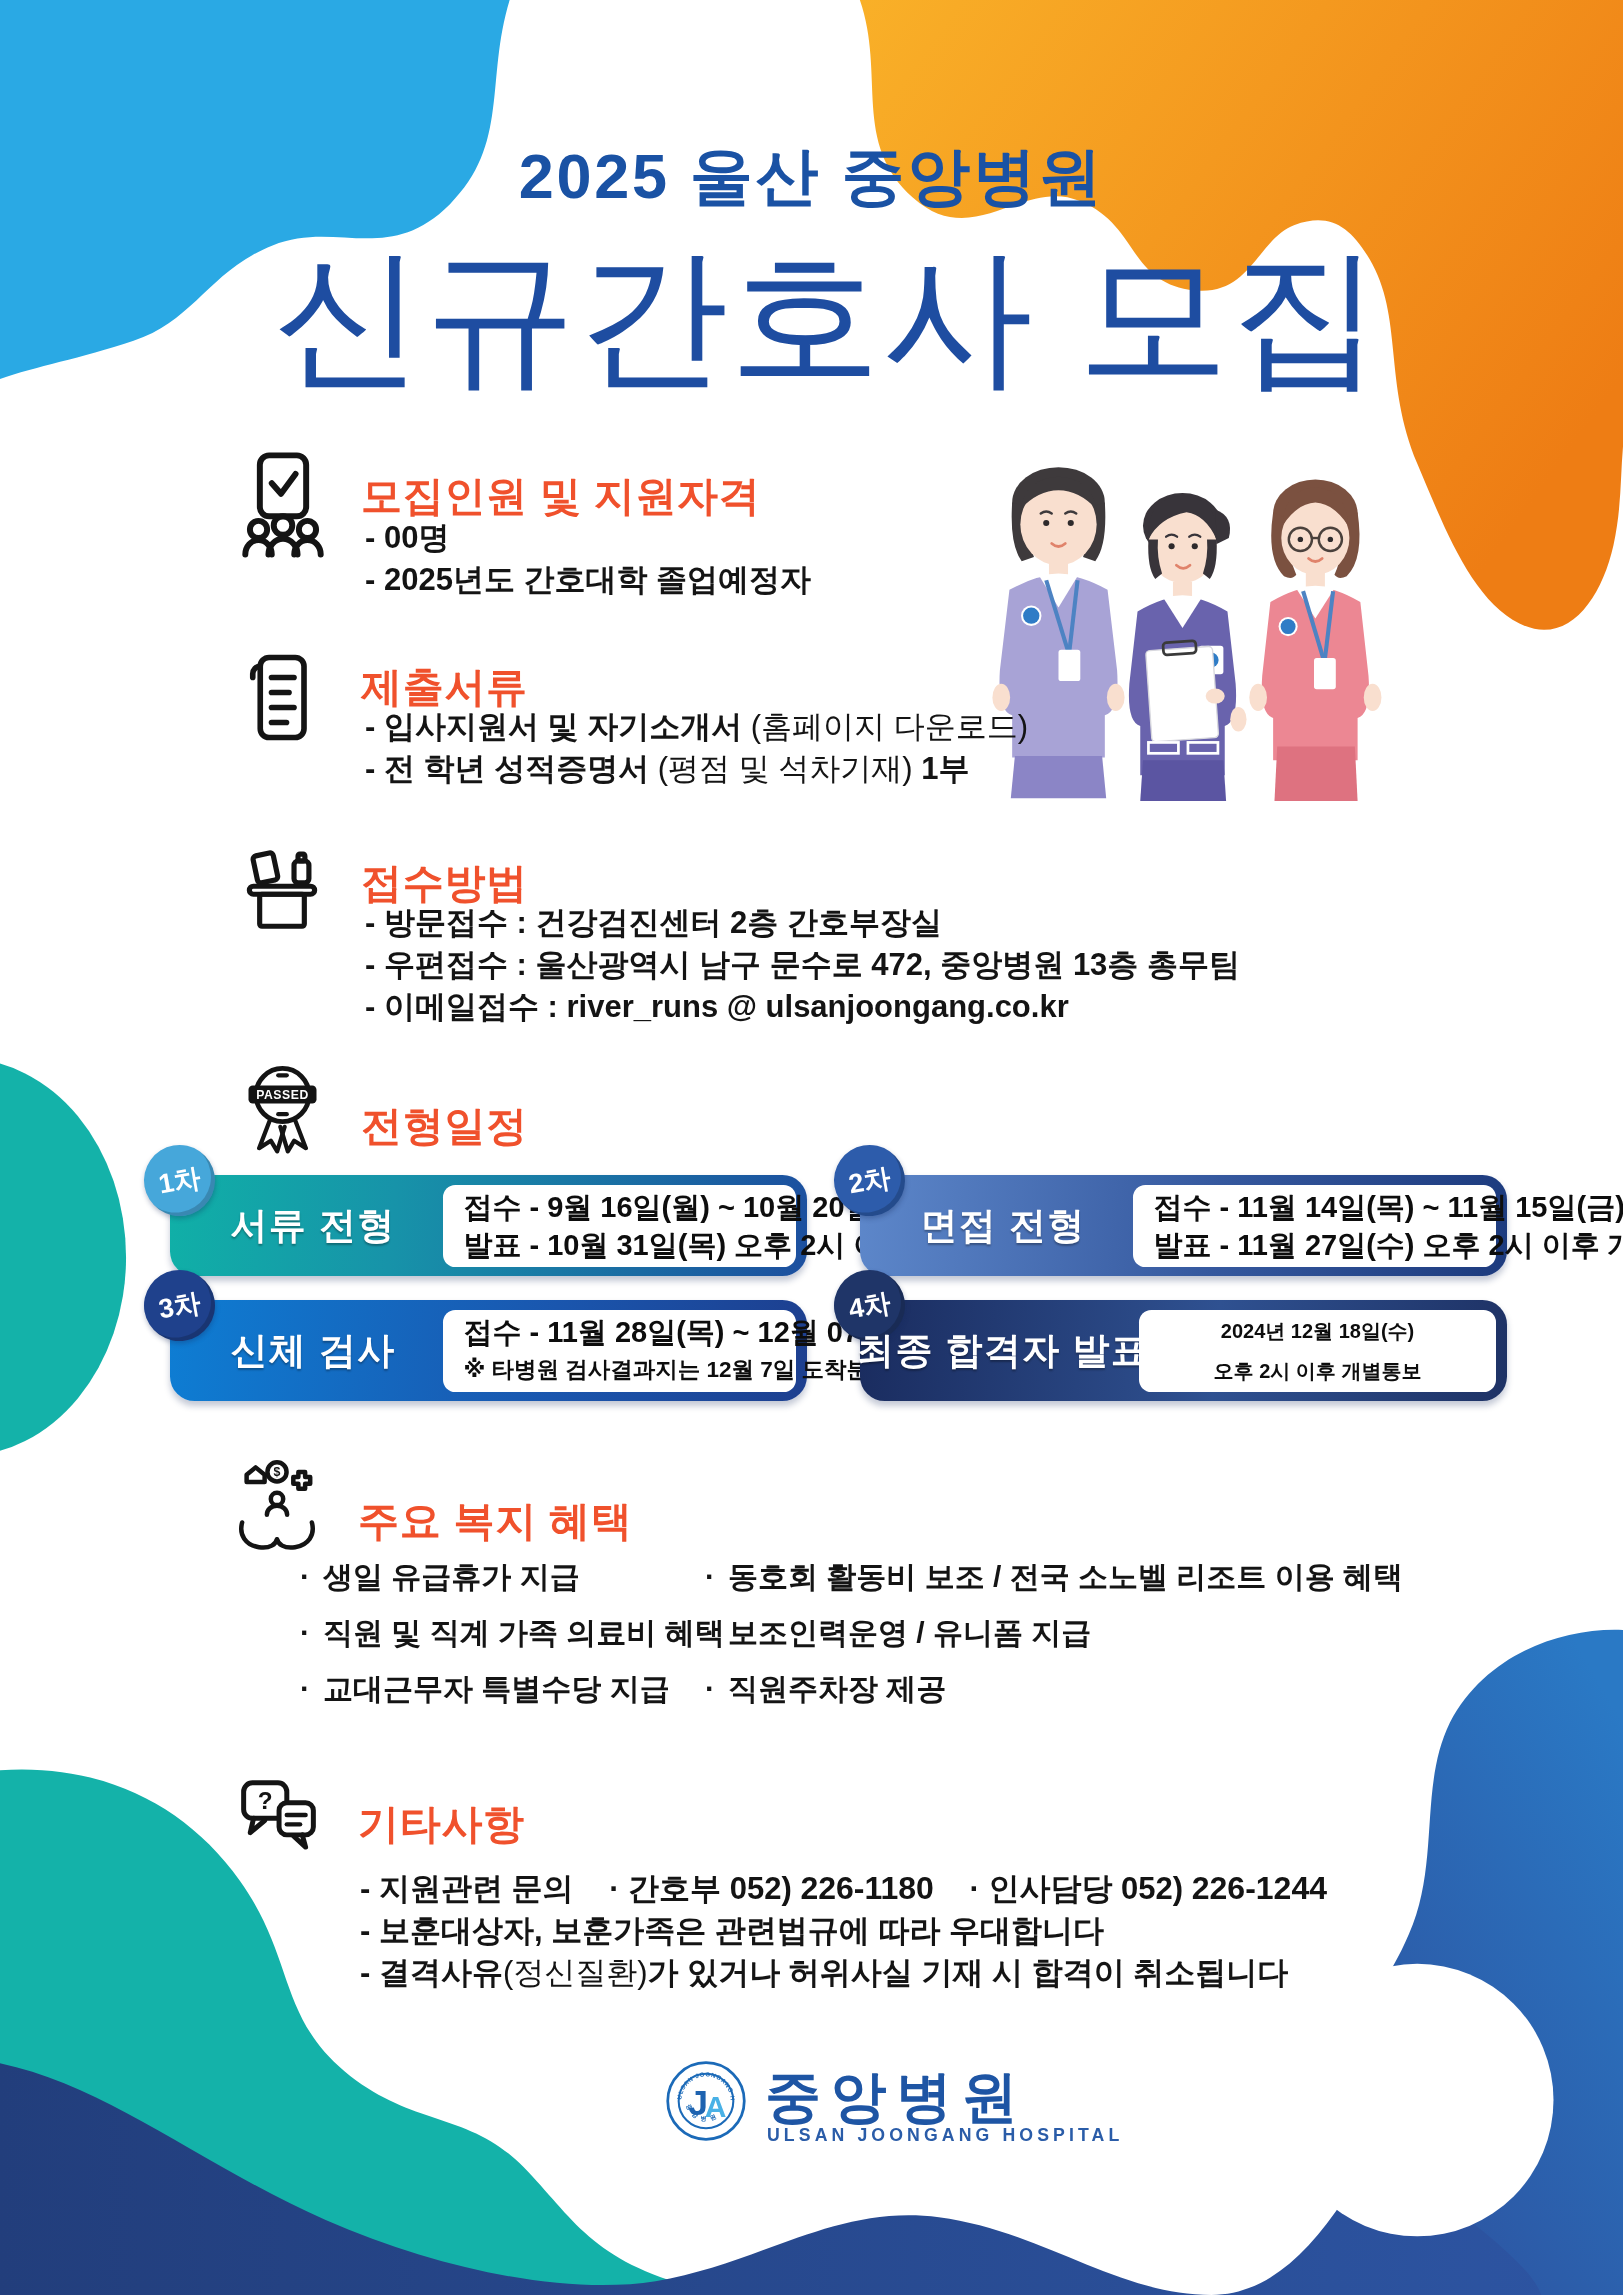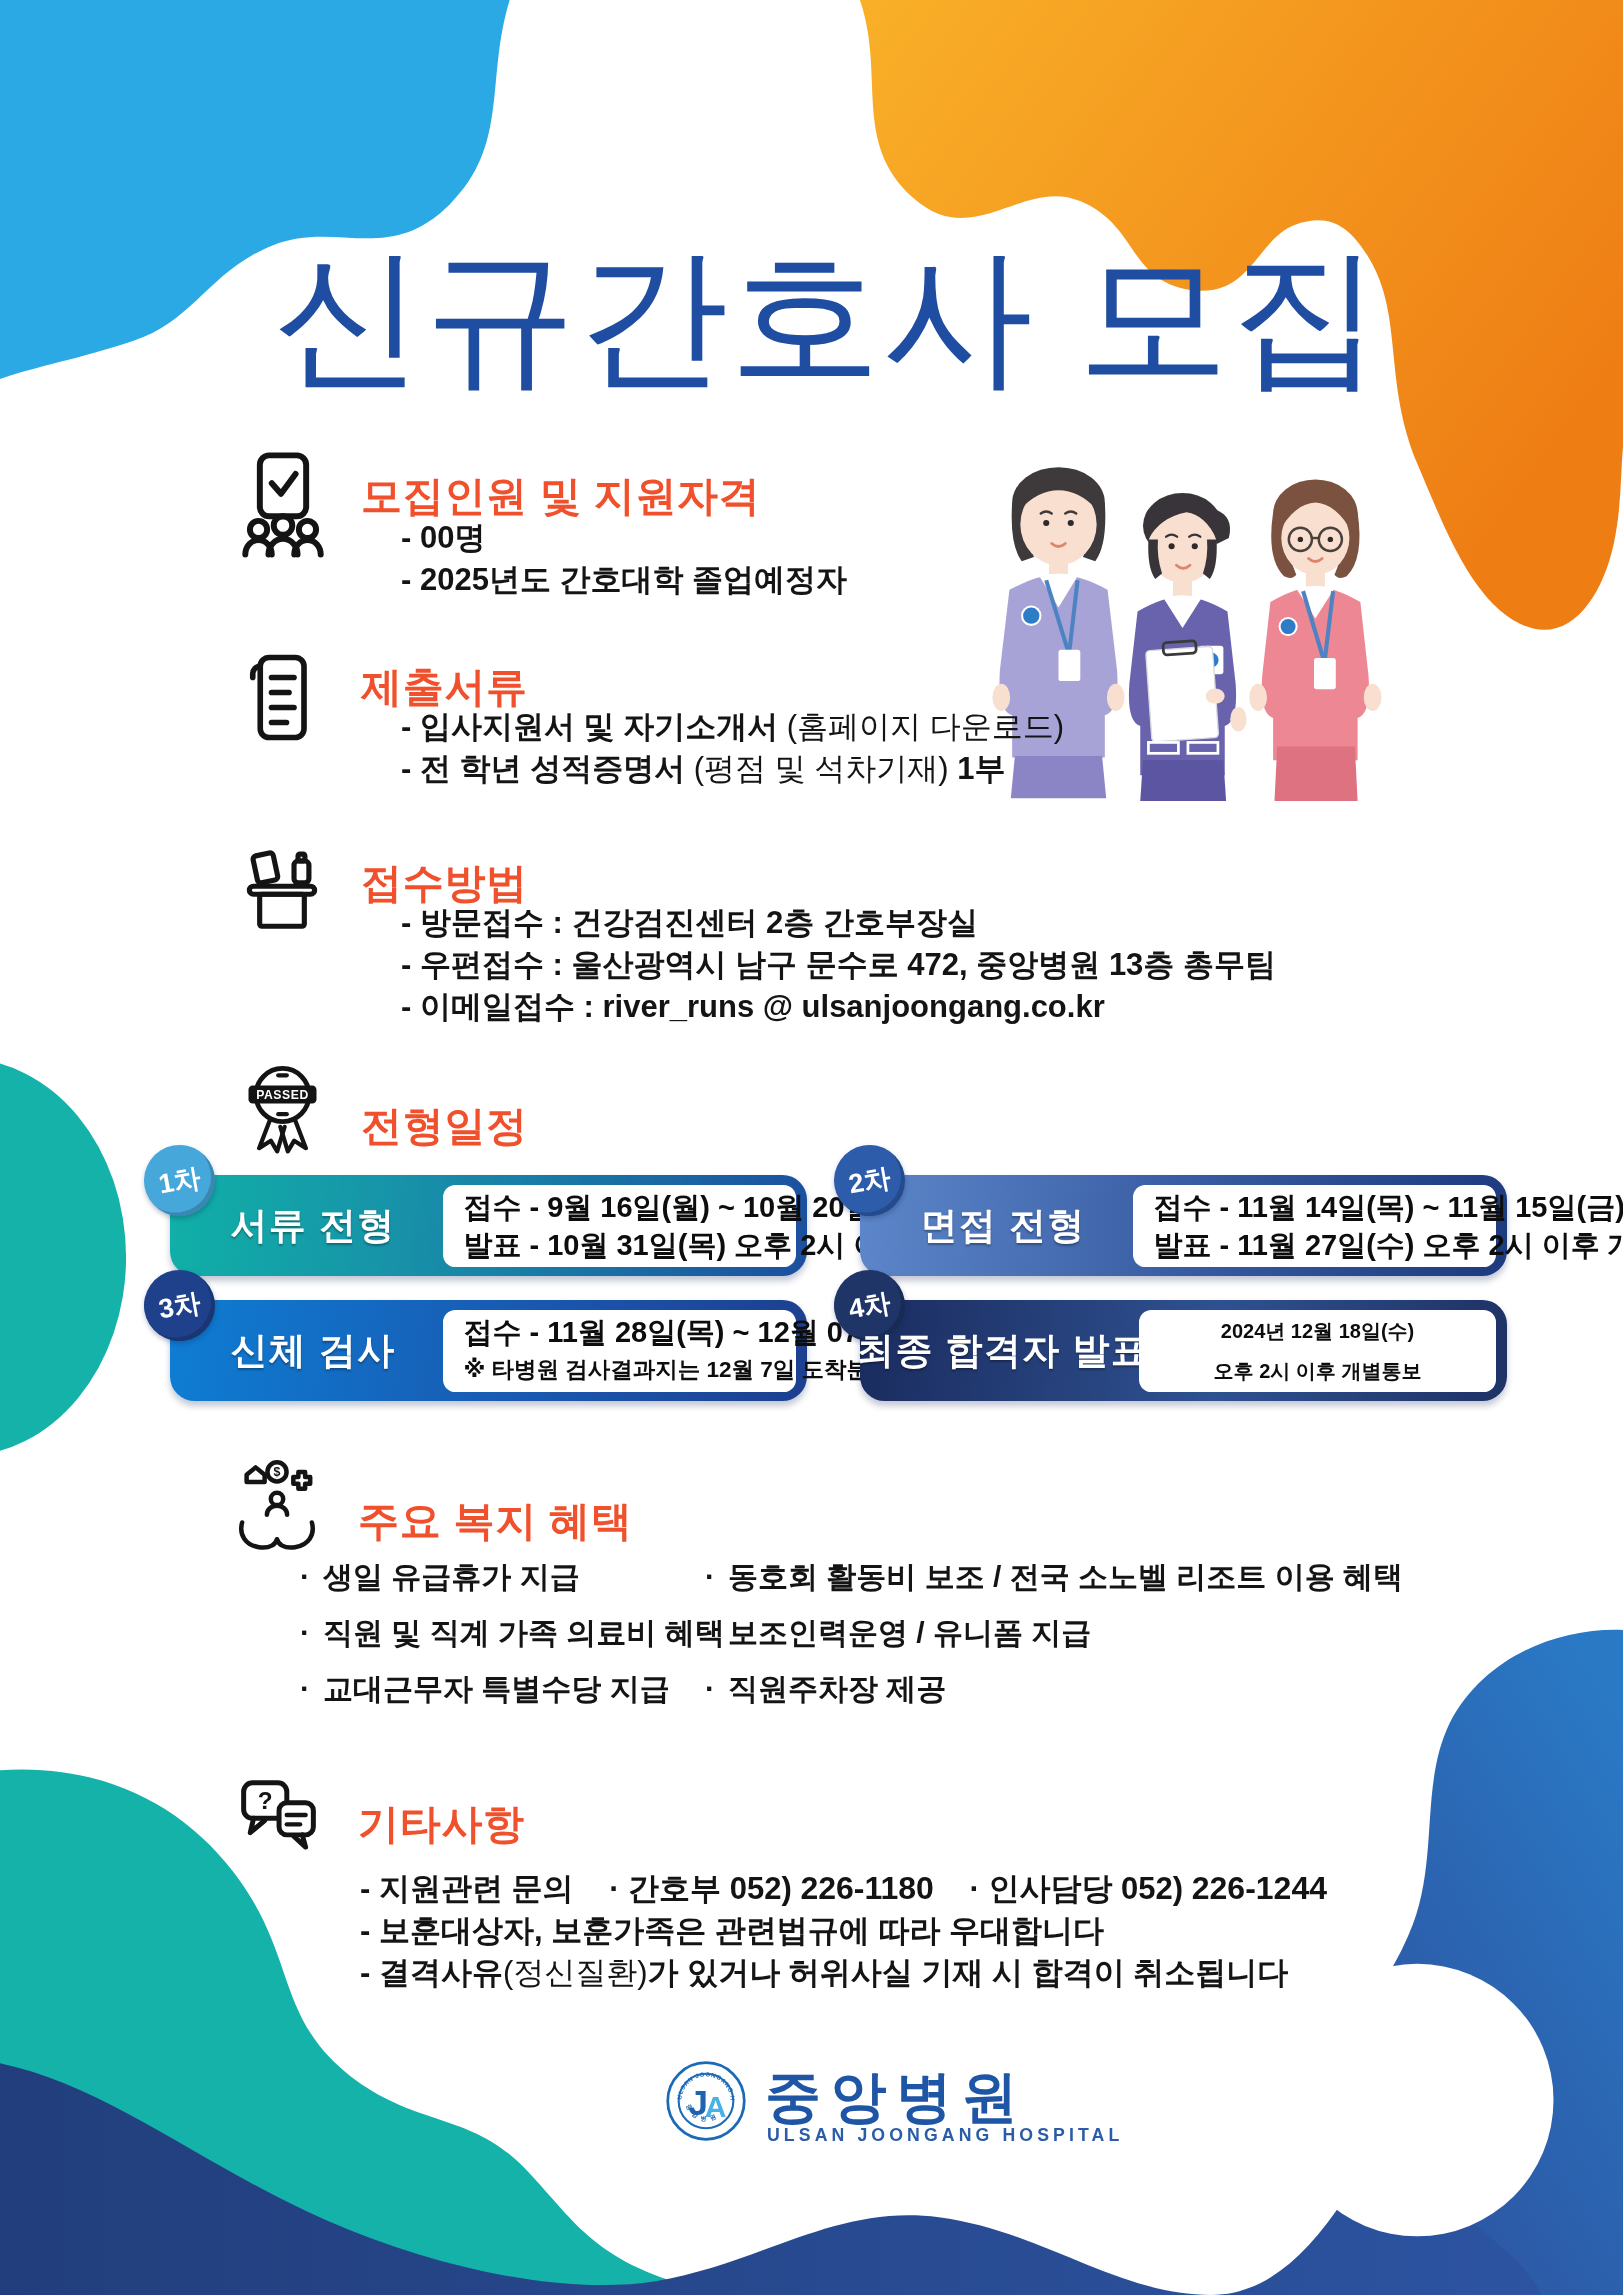--- a/index.html
+++ b/index.html
@@ -5,21 +5,21 @@
   html,body{margin:0;padding:0;background:#fff;}
   .page{position:relative;width:1623px;height:2295px;overflow:hidden;background:#fff;
         font-family:"Liberation Sans","DejaVu Sans",sans-serif;}
   .bg{position:absolute;left:0;top:0;}
   .abs{position:absolute;}
   .subtitle{position:absolute;left:0;top:134px;width:100%;text-align:center;
             font-size:63px;font-weight:800;color:#1a52a4;letter-spacing:2.7px;}
   .title{position:absolute;left:16px;top:217px;width:100%;text-align:center;
          font-size:151px;font-weight:400;color:#1e4da1;letter-spacing:1.4px;}
   .sec-title{position:absolute;font-size:41px;font-weight:800;color:#f0512c;letter-spacing:0.7px;}
-  .sec-items{position:absolute;font-size:31px;font-weight:700;color:#141414;line-height:42px;margin-left:36px;}
+  .sec-items{position:absolute;font-size:31px;font-weight:700;color:#141414;line-height:42px;}
   .sec-items .light{font-weight:400;}
   .sec-items .row{white-space:nowrap;}
   .icon-box{position:absolute;}
   .icon-box svg{display:block;}
   
   .card{position:absolute;height:101px;border-radius:24.5px;box-shadow:0 4.1px 6.8px rgba(20,40,90,.25);}
   .card1{background:linear-gradient(95deg,#10b0a7 0%,#1793a9 35%,#1c4f9f 100%);}
   .card2{background:linear-gradient(95deg,#5d87ca 0%,#35589e 55%,#1d3b7e 100%);}
   .card3{background:linear-gradient(95deg,#0e7dd3 0%,#1a56ae 60%,#1d3f8f 100%);}
   .card4{background:linear-gradient(95deg,#1a2c5f 0%,#2f5191 55%,#1e3265 100%);}
@@ -88,20 +88,21 @@
     </g>
     <g>
       <path fill="url(#gNavy)" d="M0,3028 C160,3062 300,3180 478,3258 C652,3334 836,3368 962,3348 C1118,3322 1226,3234 1378,3254 C1530,3274 1638,3368 1778,3368 C1898,3368 1988,3230 2068,3040 C2118,2928 2198,2898 2268,2956 C2330,3008 2358,3078 2382,3128 L2382,3368 L0,3368 Z"></path>
     </g>
     <g>
       <path fill="url(#gRight)" d="M2382,2392 C2292,2388 2180,2428 2128,2528 C2082,2622 2114,2734 2068,2838 C2028,2932 1978,2962 1986,3048 C1994,3134 2068,3190 2138,3244 C2208,3298 2252,3338 2262,3368 L2382,3368 Z"></path>
       <circle fill="#ffffff" cx="2080" cy="3082" r="200"></circle>
     </g>
   </svg>
 
+  <div class="subtitle">2025 울산 중앙병원</div>
   <div class="title">신규간호사 모집</div>
 
   <div class="abs" style="left:944px;top:444px;">
     <svg width="477" height="387" viewBox="0 0 700 568">
       <g>
         <ellipse cx="168" cy="86" rx="68" ry="52" fill="#3e3a3c"></ellipse>
         <path d="M100,86 q-4,62 14,86 l18,-6 q-12,-32 -8,-72 z" fill="#3e3a3c"></path>
         <path d="M236,86 q4,62 -14,86 l-18,-6 q12,-32 8,-72 z" fill="#3e3a3c"></path>
         <ellipse cx="168" cy="118" rx="56" ry="60" fill="#f9dfcf"></ellipse>
         <path d="M112,96 q8,-46 56,-48 q48,2 56,48 q-26,-28 -56,-28 q-30,0 -56,28 z" fill="#3e3a3c"></path>

